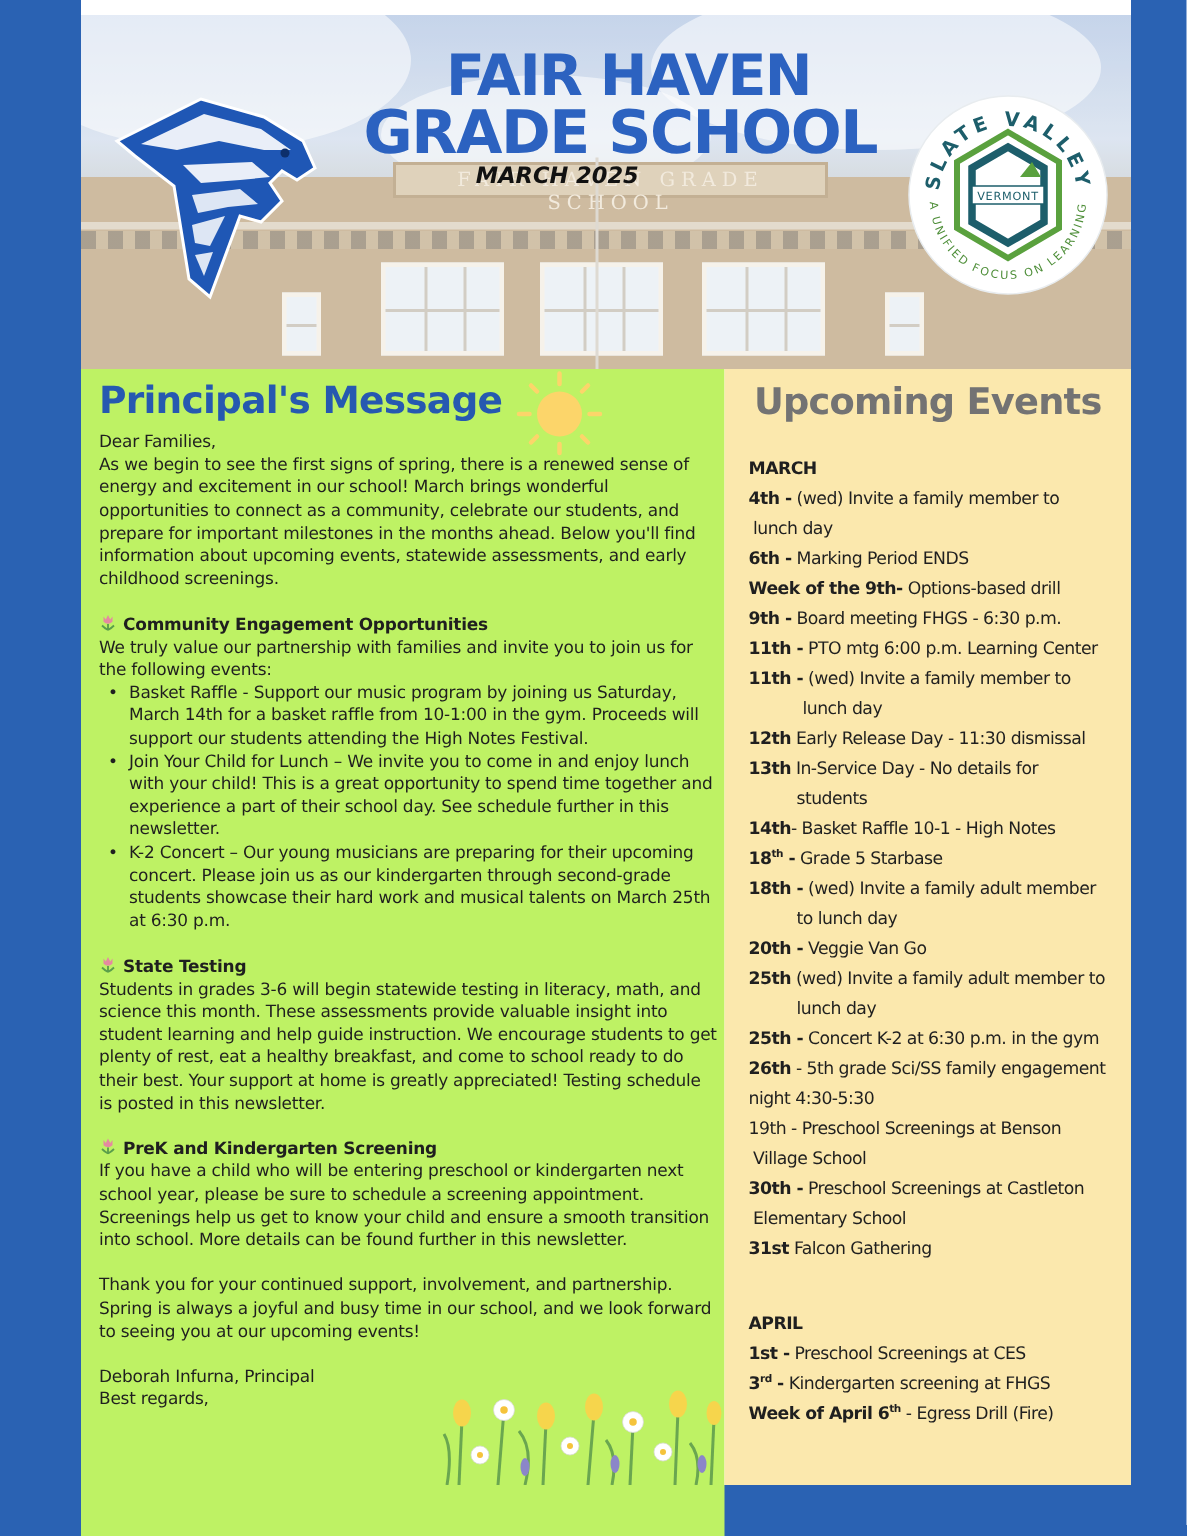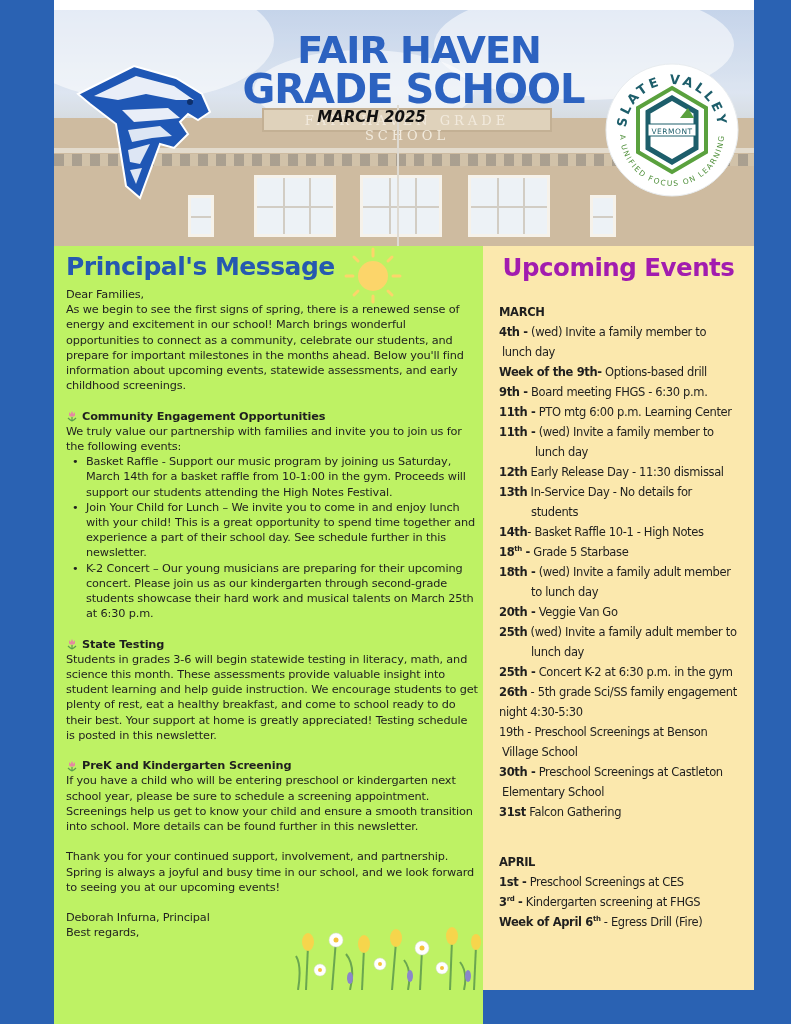--- a/index.html
+++ b/index.html
@@ -26,28 +26,28 @@
   .falcon { position: absolute; left: 22px; top: 54px; width: 136px; height: 138px; }
   .sv-logo { position: absolute; left: 550px; top: 52px; width: 136px; height: 136px; }
 
   .left-col { position: absolute; left: 0; top: 246px; width: 429px; height: 876px; background: #bef264; padding: 0 12px; }
   .right-col { position: absolute; left: 429px; top: 246px; width: 271px; height: 744px; background: #fbe8ad; padding: 0 16px; }
   .pm-title { position: absolute; left: 12px; top: 6px; font-size: 25px; font-weight: bold; color: #2659b0; font-family: "DejaVu Sans", sans-serif; letter-spacing: -0.5px; }
   .sun { position: absolute; left: 290px; top: 0px; width: 58px; height: 58px; }
   .pm-body { position: absolute; left: 12px; top: 41px; width: 412px; font-size: 11.3px; line-height: 15.2px; color: #1f1f1f; font-family: "DejaVu Sans", sans-serif; letter-spacing: -0.15px; }
   .pm-body p { margin: 0; }
   .gap { height: 15.2px; }
-  .sec-head { font-weight: bold; display: flex; align-items: center; gap: 4px; }
+  .sec-head { font-weight: bold; display: flex; align-items: flex-start; gap: 4px; }
   .tulip { width: 12px; height: 12px; display: inline-block; }
   .pm-body ul { list-style: none; margin: 0; padding-left: 20px; }
   .pm-body li { position: relative; }
   .pm-body li::before { content: "•"; position: absolute; left: -14px; top: 0; }
   .flowers { position: absolute; left: 238px; top: 680px; width: 191px; height: 64px; }
 
-  .ue-title { margin-top: 7px; font-size: 24.5px; font-weight: bold; color: #a21caf; text-align: center; letter-spacing: -0.5px; }
+  .ue-title { margin-top: 7px; font-size: 24.5px; font-weight: bold; color: #737373; text-align: center; letter-spacing: -0.5px; }
   .events { margin-top: 20px; font-size: 11.5px; line-height: 20px; color: #1f1f1f; letter-spacing: -0.35px; }
   .month { font-weight: bold; }
   .ev-line .d { font-weight: bold; }
   .ev-cont { padding-left: 3px; }
   .ev-indent { padding-left: 36px; }
   .ev-indent2 { padding-left: 32px; }
   .month-gap { height: 30px; }
   sup { font-size: 7px; vertical-align: super; line-height: 0; }
 </style>
 </head>
@@ -229,20 +229,21 @@
   </div>
 
   <div class="right-col">
     <div class="ue-title">Upcoming Events</div>
     <div class="events">
       <div class="month">MARCH</div>
 
       <div class="ev-line"><span class="d">4th -</span><span> (wed) Invite a family member to</span></div>
       <div class="ev-cont">lunch day</div>
 
+      <div class="ev-line"><span class="d">6th -</span><span>  Marking Period ENDS</span></div>
       <div class="ev-line"><span class="d">Week of the 9th-</span><span> Options-based drill</span></div>
       <div class="ev-line"><span class="d">9th -</span><span> Board meeting FHGS - 6:30 p.m.</span></div>
       <div class="ev-line"><span class="d">11th -</span><span> PTO mtg 6:00 p.m. Learning Center</span></div>
 
       <div class="ev-line"><span class="d">11th -</span><span> (wed) Invite a family member to</span></div>
       <div class="ev-indent">lunch day</div>
 
       <div class="ev-line"><span class="d">12th</span><span> Early Release Day - 11:30 dismissal</span></div>
 
       <div class="ev-line"><span class="d">13th</span><span> In-Service Day - No details for</span></div>

